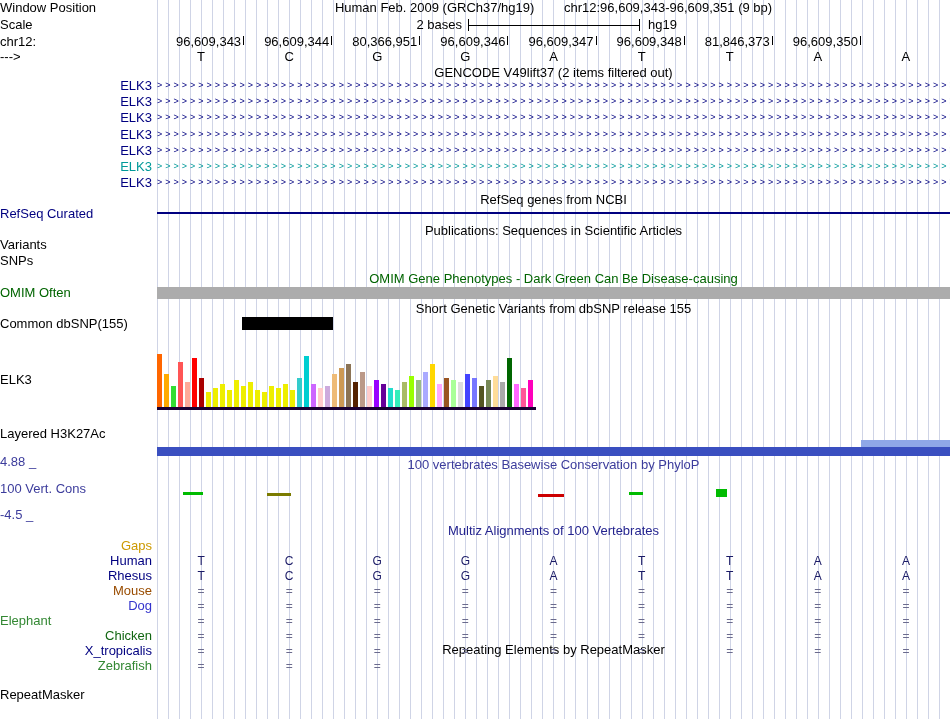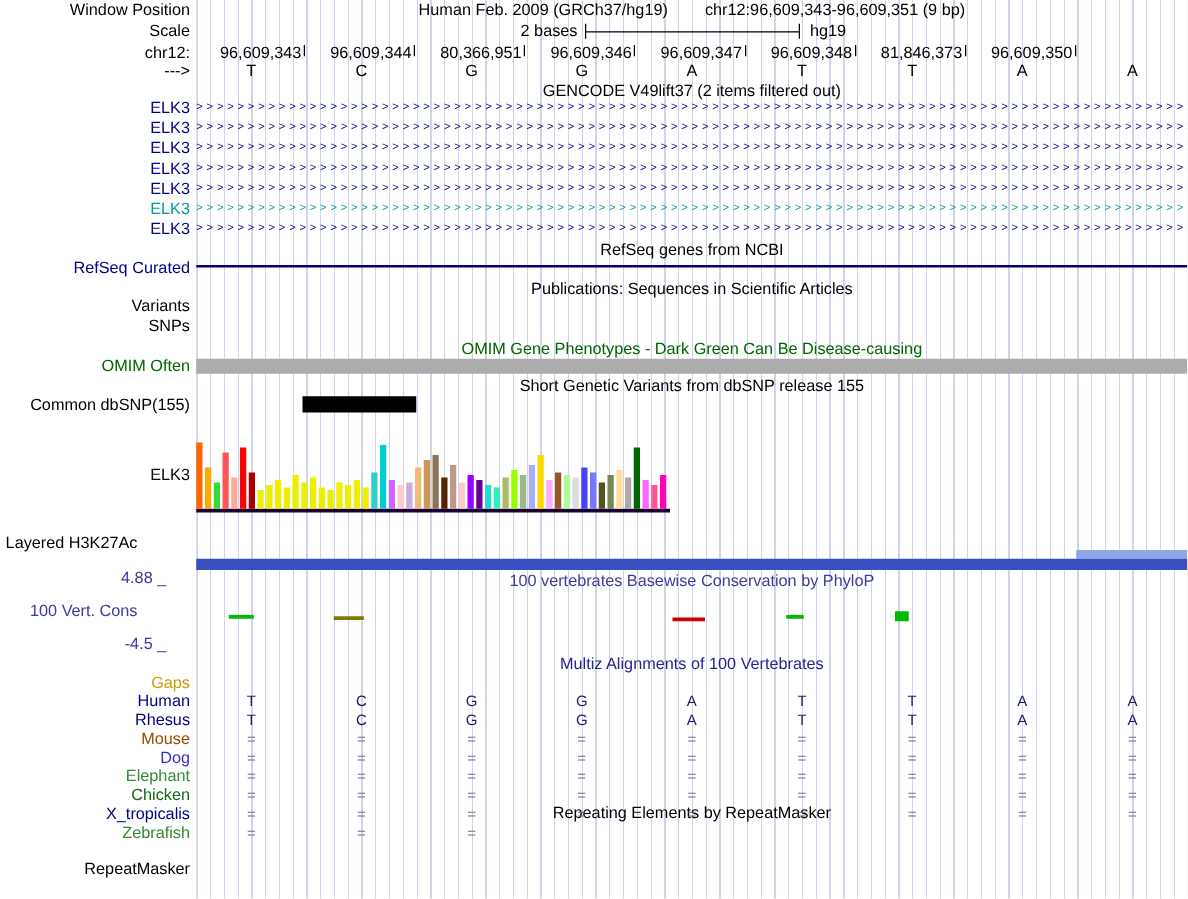--- a/index.html
+++ b/index.html
@@ -1,21 +1,21 @@
 <!DOCTYPE html>
 <html><head>
 <meta charset="utf-8">
 <style>
   *{margin:0;padding:0;box-sizing:border-box}
   html,body{background:#fff}
   #c{position:relative;width:950px;height:719px;font-family:"Liberation Sans",sans-serif;
      font-size:13px;line-height:14px;background:#fff;overflow:hidden;color:#000}
   #grid{position:absolute;left:157px;top:0;width:793px;height:719px;
      background-image:repeating-linear-gradient(to right,#cfd4e6 0,#cfd4e6 1px,transparent 1px,transparent 11.013px)}
-  .lbl{position:absolute;left:0;width:152px;text-align:right;white-space:nowrap}
+  .lbl{position:absolute;left:0;width:152px;white-space:nowrap}
   .ins{padding-right:19px}
   .ins2{padding-right:42px}
   .title{position:absolute;left:157px;width:793px;text-align:center;white-space:nowrap}
   .abs{position:absolute;white-space:nowrap}
   .navy{color:#000080}
   .green{color:#006400}
   .blu{color:#3C3C9C}
 </style>
 </head>
 <body>
@@ -207,21 +207,21 @@
     <div style="position: absolute; top: 599px; left: 0px; width: 152px; text-align: right; color: rgb(51, 51, 204); white-space: nowrap;">Dog</div>
     <div style="position: absolute; top: 599px; left: 192.056px; width: 18px; text-align: center; font-size: 12px; color: rgb(107, 107, 141);">=</div>
     <div style="position: absolute; top: 599px; left: 280.167px; width: 18px; text-align: center; font-size: 12px; color: rgb(107, 107, 141);">=</div>
     <div style="position: absolute; top: 599px; left: 368.278px; width: 18px; text-align: center; font-size: 12px; color: rgb(107, 107, 141);">=</div>
     <div style="position: absolute; top: 599px; left: 456.389px; width: 18px; text-align: center; font-size: 12px; color: rgb(107, 107, 141);">=</div>
     <div style="position: absolute; top: 599px; left: 544.5px; width: 18px; text-align: center; font-size: 12px; color: rgb(107, 107, 141);">=</div>
     <div style="position: absolute; top: 599px; left: 632.611px; width: 18px; text-align: center; font-size: 12px; color: rgb(107, 107, 141);">=</div>
     <div style="position: absolute; top: 599px; left: 720.722px; width: 18px; text-align: center; font-size: 12px; color: rgb(107, 107, 141);">=</div>
     <div style="position: absolute; top: 599px; left: 808.833px; width: 18px; text-align: center; font-size: 12px; color: rgb(107, 107, 141);">=</div>
     <div style="position: absolute; top: 599px; left: 896.944px; width: 18px; text-align: center; font-size: 12px; color: rgb(107, 107, 141);">=</div>
-    <div style="position: absolute; top: 614px; left: 0px; width: 152px; text-align: right; color: rgb(51, 136, 51); white-space: nowrap;">Elephant</div>
+    <div style="position: absolute; top: 614px; left: 0px; width: 152px; text-align: left; color: rgb(51, 136, 51); white-space: nowrap;">Elephant</div>
     <div style="position: absolute; top: 614px; left: 192.056px; width: 18px; text-align: center; font-size: 12px; color: rgb(107, 107, 141);">=</div>
     <div style="position: absolute; top: 614px; left: 280.167px; width: 18px; text-align: center; font-size: 12px; color: rgb(107, 107, 141);">=</div>
     <div style="position: absolute; top: 614px; left: 368.278px; width: 18px; text-align: center; font-size: 12px; color: rgb(107, 107, 141);">=</div>
     <div style="position: absolute; top: 614px; left: 456.389px; width: 18px; text-align: center; font-size: 12px; color: rgb(107, 107, 141);">=</div>
     <div style="position: absolute; top: 614px; left: 544.5px; width: 18px; text-align: center; font-size: 12px; color: rgb(107, 107, 141);">=</div>
     <div style="position: absolute; top: 614px; left: 632.611px; width: 18px; text-align: center; font-size: 12px; color: rgb(107, 107, 141);">=</div>
     <div style="position: absolute; top: 614px; left: 720.722px; width: 18px; text-align: center; font-size: 12px; color: rgb(107, 107, 141);">=</div>
     <div style="position: absolute; top: 614px; left: 808.833px; width: 18px; text-align: center; font-size: 12px; color: rgb(107, 107, 141);">=</div>
     <div style="position: absolute; top: 614px; left: 896.944px; width: 18px; text-align: center; font-size: 12px; color: rgb(107, 107, 141);">=</div>
     <div style="position: absolute; top: 629px; left: 0px; width: 152px; text-align: right; color: rgb(17, 102, 17); white-space: nowrap;">Chicken</div>

